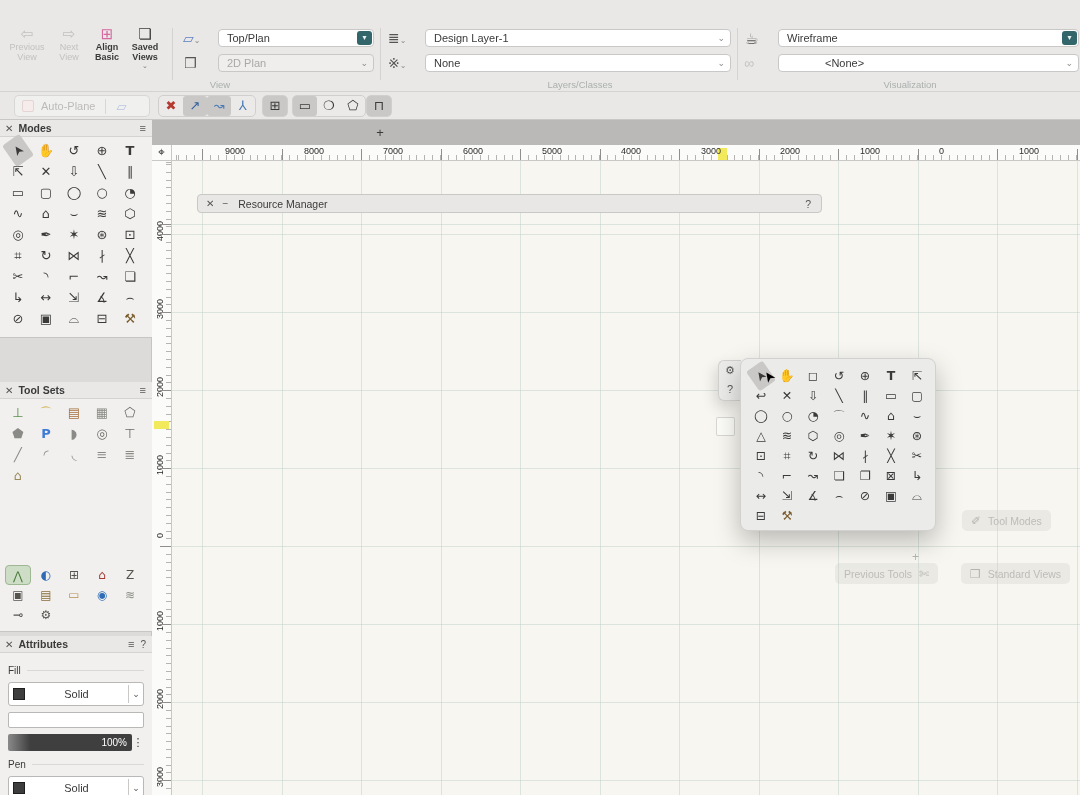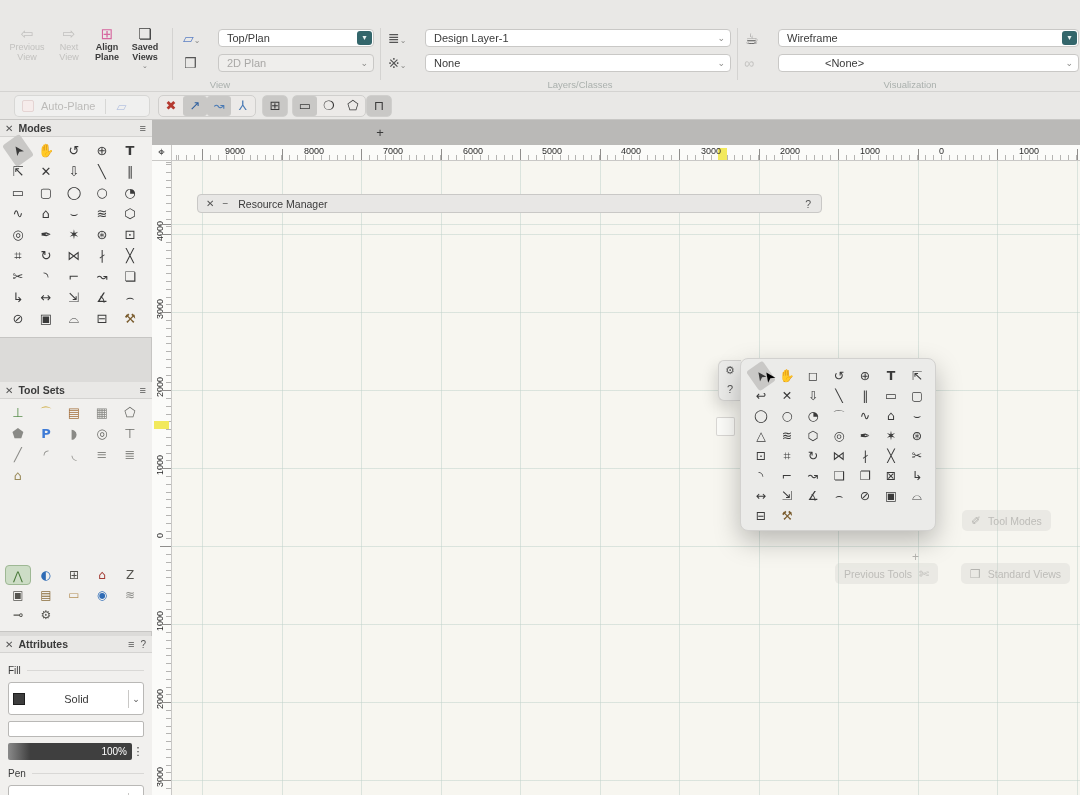--- a/index.html
+++ b/index.html
@@ -56,21 +56,21 @@
   .toolgrid { display:grid; grid-template-columns:repeat(5,28px); padding:3px 0 0 5px; }
   .toolgrid .tg { width:26px; height:21px; font-size:13px; line-height:21px; text-align:center; }
   .catgrid { display:grid; grid-template-columns:repeat(5,28px); padding-left:5px; position:absolute; left:0; top:183px; }
   .catgrid .tg { width:26px; height:20px; font-size:12px; line-height:20px; text-align:center; }
   .catgrid .tg.sel { background:#cdddc6; border:1px solid #9eb894; border-radius:4px; }
 
   
   .attr-body { padding:8px 8px 0 8px; font-size:10px; }
   .sect { display:flex; align-items:center; gap:6px; margin:4px 0 6px 0; color:#3a3a3a; }
   .sect::after { content:""; flex:1; height:1px; background:#d9d8d6; }
-  .stylerow { position:relative; height:33px; background:#fff; border:1px solid #b9b8b6; border-radius:3px; display:flex; align-items:center; margin-bottom:6px; }
+  .stylerow { position:relative; height:24px; background:#fff; border:1px solid #b9b8b6; border-radius:3px; display:flex; align-items:center; margin-bottom:6px; }
   .swatch { width:12px; height:12px; margin-left:4px; background:#3d3d3d; border:1px solid #1e1e1e; }
   .stylerow .val { flex:1; text-align:center; font-size:11px; }
   .stylerow .dd { width:15px; height:18px; border-left:1px solid #c9c8c6; text-align:center; line-height:18px; color:#555; font-size:9px; }
   .colorbar { height:16px; background:#fff; border:1px solid #b9b8b6; border-radius:2px; margin-bottom:6px; }
   .opacityrow { display:flex; align-items:center; margin-bottom:8px; }
   .opacitybar { flex:1; height:17px; background:linear-gradient(to right,#8a8a8a,#3f3f3f 18%); border-radius:2px; color:#fff; font-size:10px; text-align:right; line-height:17px; padding-right:5px; }
   .dots { width:12px; text-align:center; color:#3a3a3a; font-size:11px; letter-spacing:0; }
 
   
   .region { position:absolute; left:152px; top:120px; width:928px; height:675px; background:#bab9b7; }
@@ -125,21 +125,21 @@
       <span>View</span>
     </div>
     <div class="nav-btn ghost" style="left:50px;">
       <span class="big">⇨</span>
       <span>Next</span><br>
       <span>View</span>
     </div>
     <div class="nav-btn" style="left:90px;width:34px;">
       <span class="big pink">⊞</span>
       <b>Align</b><br>
-      <b>Plane</b>
+      <b>Basic</b>
     </div>
     <div class="nav-btn" style="left:126px;">
       <span class="big">❏</span>
       <b>Saved</b><br>
       <b>Views</b>
       <span style="display:block;font-size:7px;color:#777;">⌄</span>
     </div>
     <div class="tb-sep" style="left:172px;"></div>
 
     <span class="grp-icon" style="left:183px;top:8px;color:#5b7fc4;">▱<span class="c">⌄</span></span>

